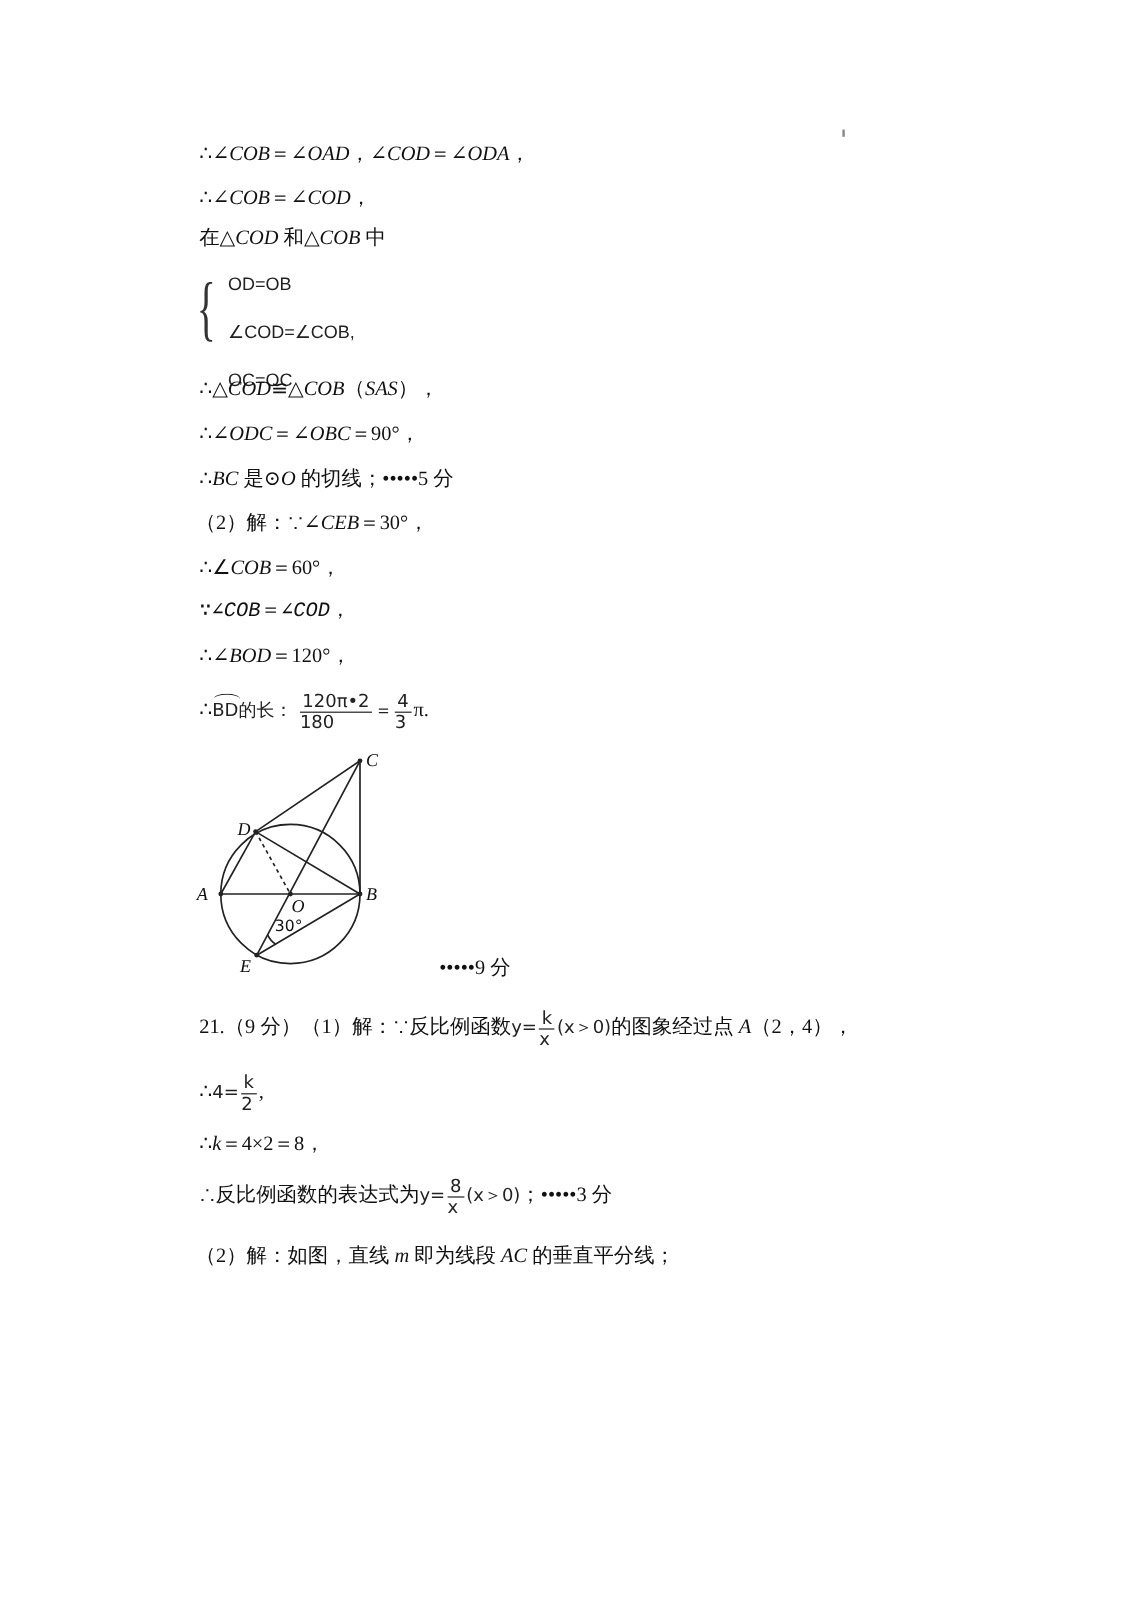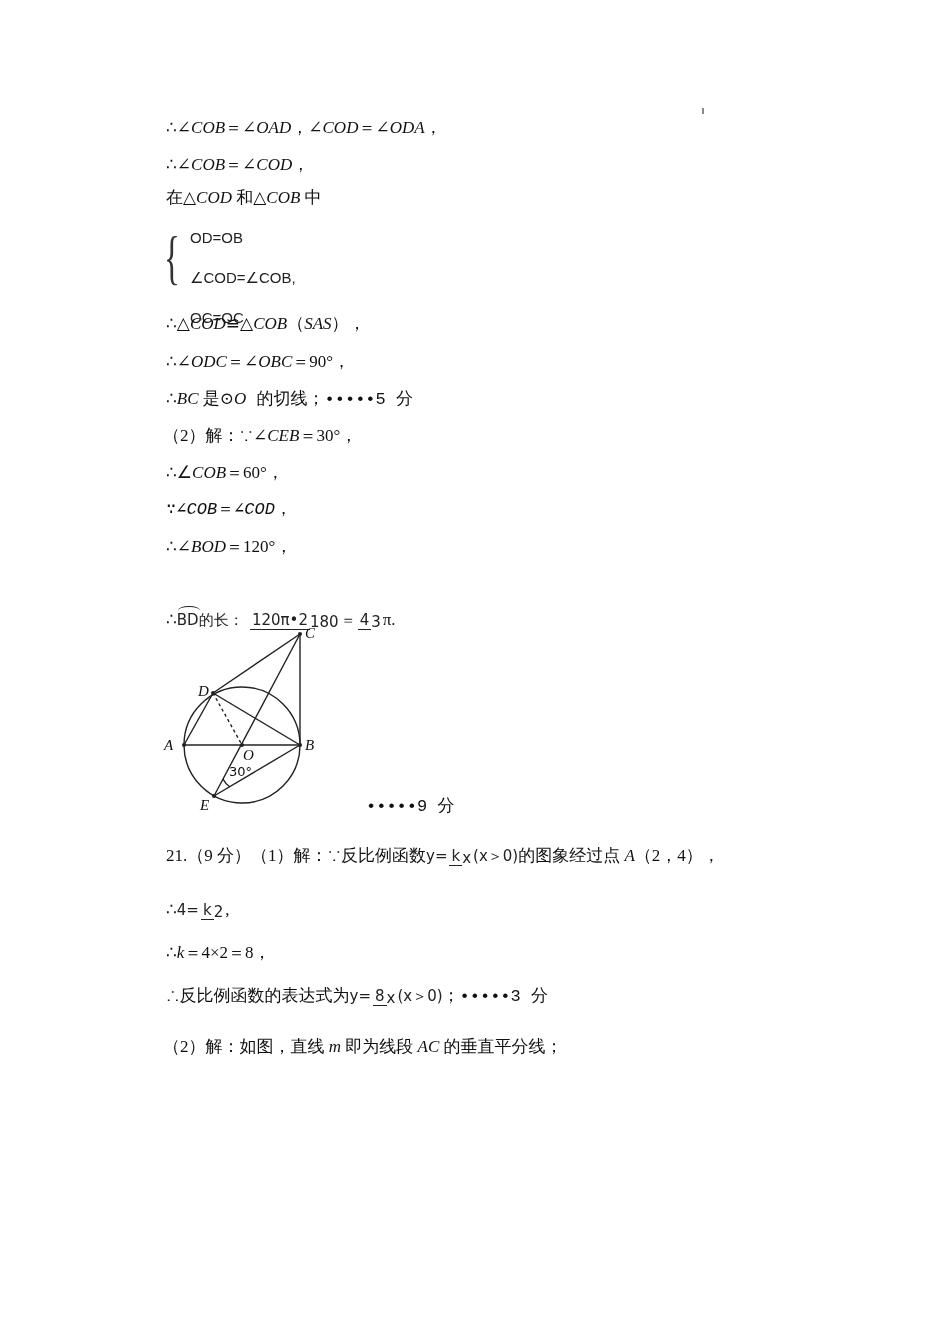--- a/index.html
+++ b/index.html
@@ -4,26 +4,26 @@
   <style>
     html, body { margin: 0; padding: 0; background: #ffffff; }
     body { width: 950px; height: 1344px; position: relative; overflow: hidden;
            font-family: "Liberation Serif", "DejaVu Serif", serif; color: #111; }
     .page-mark { position: absolute; left: 702px; top: 108px; width: 2px; height: 6px; background: #888; }
     .line { position: absolute; left: 166px; font-size: 17px; line-height: 20px; white-space: nowrap; }
     .it { font-style: italic; }
     .sys { position: absolute; left: 164px; top: 226px; height: 72px; display: flex; }
     .brace { font-size: 60px; line-height: 66px; transform: scaleX(0.55); transform-origin: left; width: 10px; margin-top:-2px; color:#333;}
     .sys-rows { display: flex; flex-direction: column; justify-content: space-between; font-family: Liberation Sans, sans-serif; font-size: 15px; line-height: 24px; color:#222; margin-left: 16px; gap: 16px;}
-    .frac { display: inline-flex; flex-direction: row; align-items: flex-end; vertical-align: middle; line-height: 1; margin: 0 2px; }
+    .frac { display: inline-flex; flex-direction: column; align-items: flex-start; vertical-align: middle; line-height: 1; margin: 0 2px; }
     .frac .num { border-bottom: 1px solid #222; padding: 0 2px 1px; }
     .frac .den { padding-top: 1px; }
     .eq-img { font-family: "DejaVu Sans", sans-serif; font-size: 15px; color:#222; }
     .figure { position: absolute; left: 160px; top: 620px; }
-    .score-tag { font-family: Liberation Mono, monospace; text-align: center; }
+    .score-tag { font-family: Liberation Serif, serif; text-align: center; }
   </style>
 </head>
 <body>
 
 <div class="page-mark"></div>
 
 <div class="line" style="top:118px;">
   <span>∴∠</span><span class="it">COB</span><span>＝∠</span><span class="it">OAD</span><span>，∠</span><span class="it">COD</span><span>＝∠</span><span class="it">ODA</span><span>，</span>
 </div>
 
@@ -65,21 +65,21 @@
 </div>
 
 <div class="line" style="top:500px;font-family:Liberation Mono, monospace;">
   <span>∵∠</span><span class="it">COB</span><span>＝∠</span><span class="it">COD</span><span>，</span>
 </div>
 
 <div class="line" style="top:537px;">
   <span>∴∠</span><span class="it">BOD</span><span>＝120°，</span>
 </div>
 
-<div class="line" style="top:572px;line-height:40px;height:44px;margin-top:28px;">
+<div class="line" style="top:572px;line-height:40px;height:44px;">
   <span>∴</span><span class="eq-img" style="position:relative;display:inline-block;"><span style="position:absolute;left:1px;top:6px;width:22px;height:8px;border-top:1.2px solid #222;border-radius:50% 50% 0 0;"></span><span>BD</span></span><span class="eq-img">的长：</span>
   <span class="frac eq-img">
       <span class="num">120π•2</span>
       <span class="den">180</span>
     </span><span class="eq-img">＝</span><span class="frac eq-img">
       <span class="num">4</span>
       <span class="den">3</span>
     </span><span>π.</span>
 </div>
 

